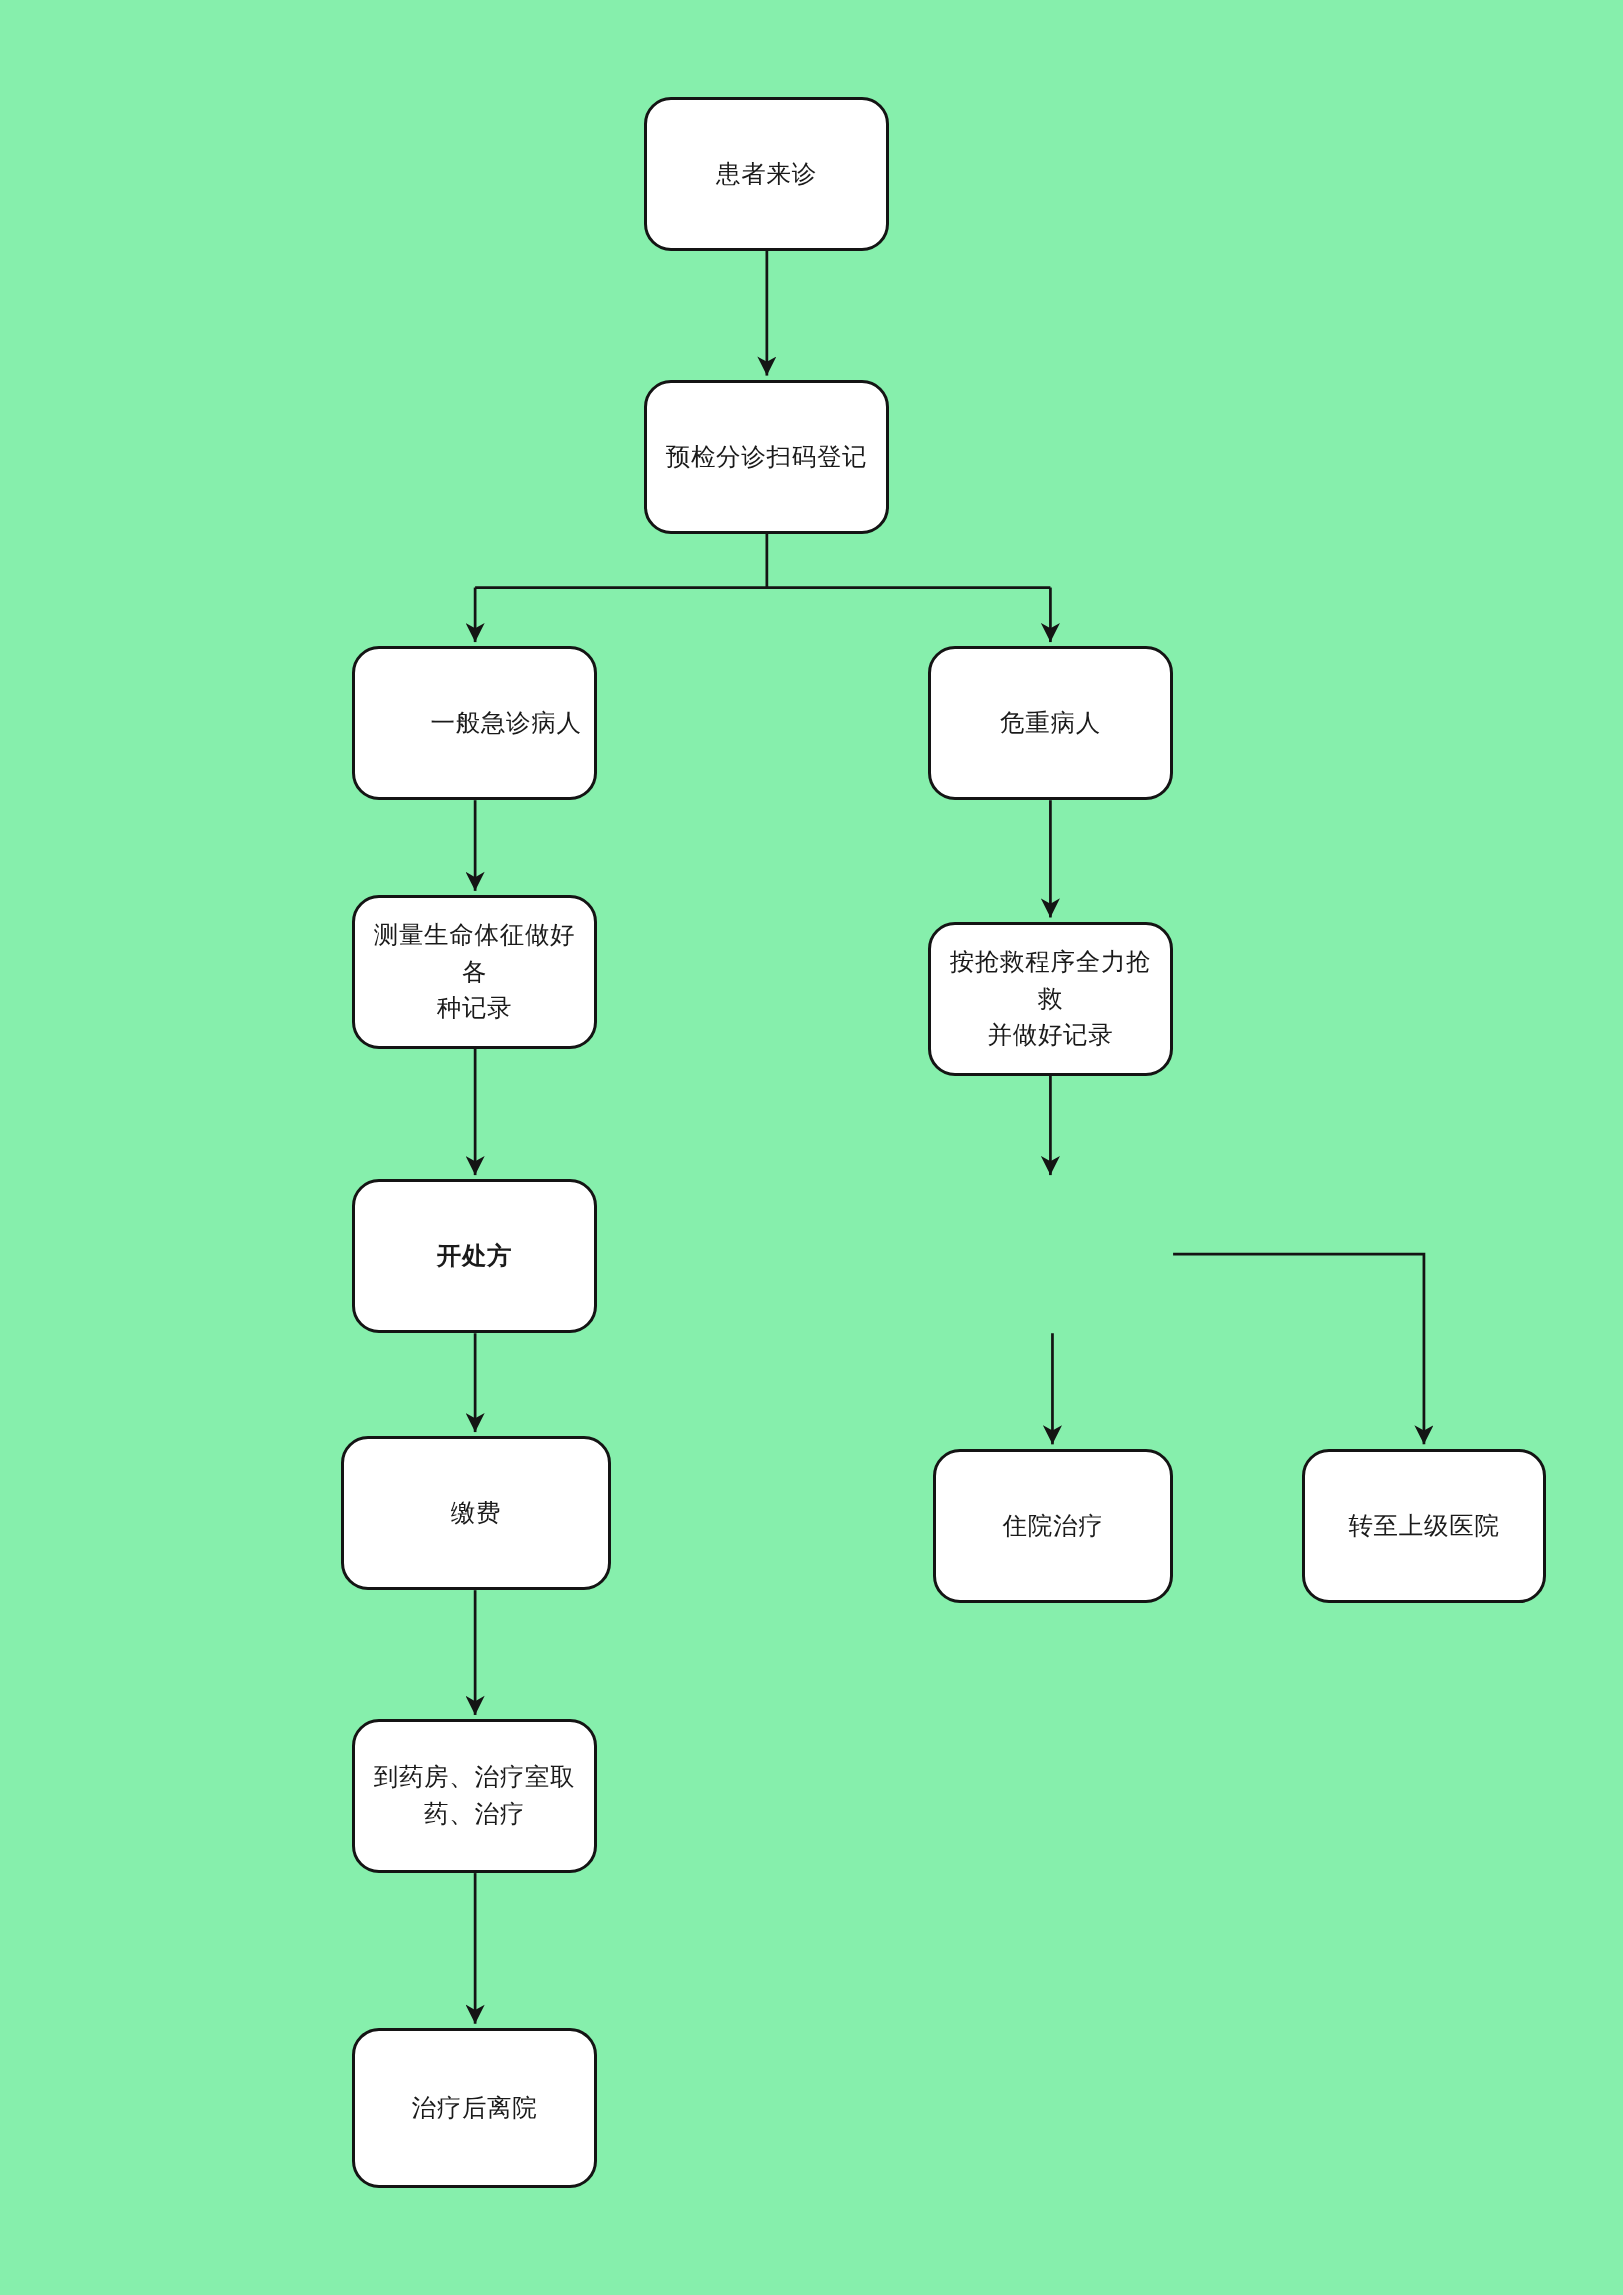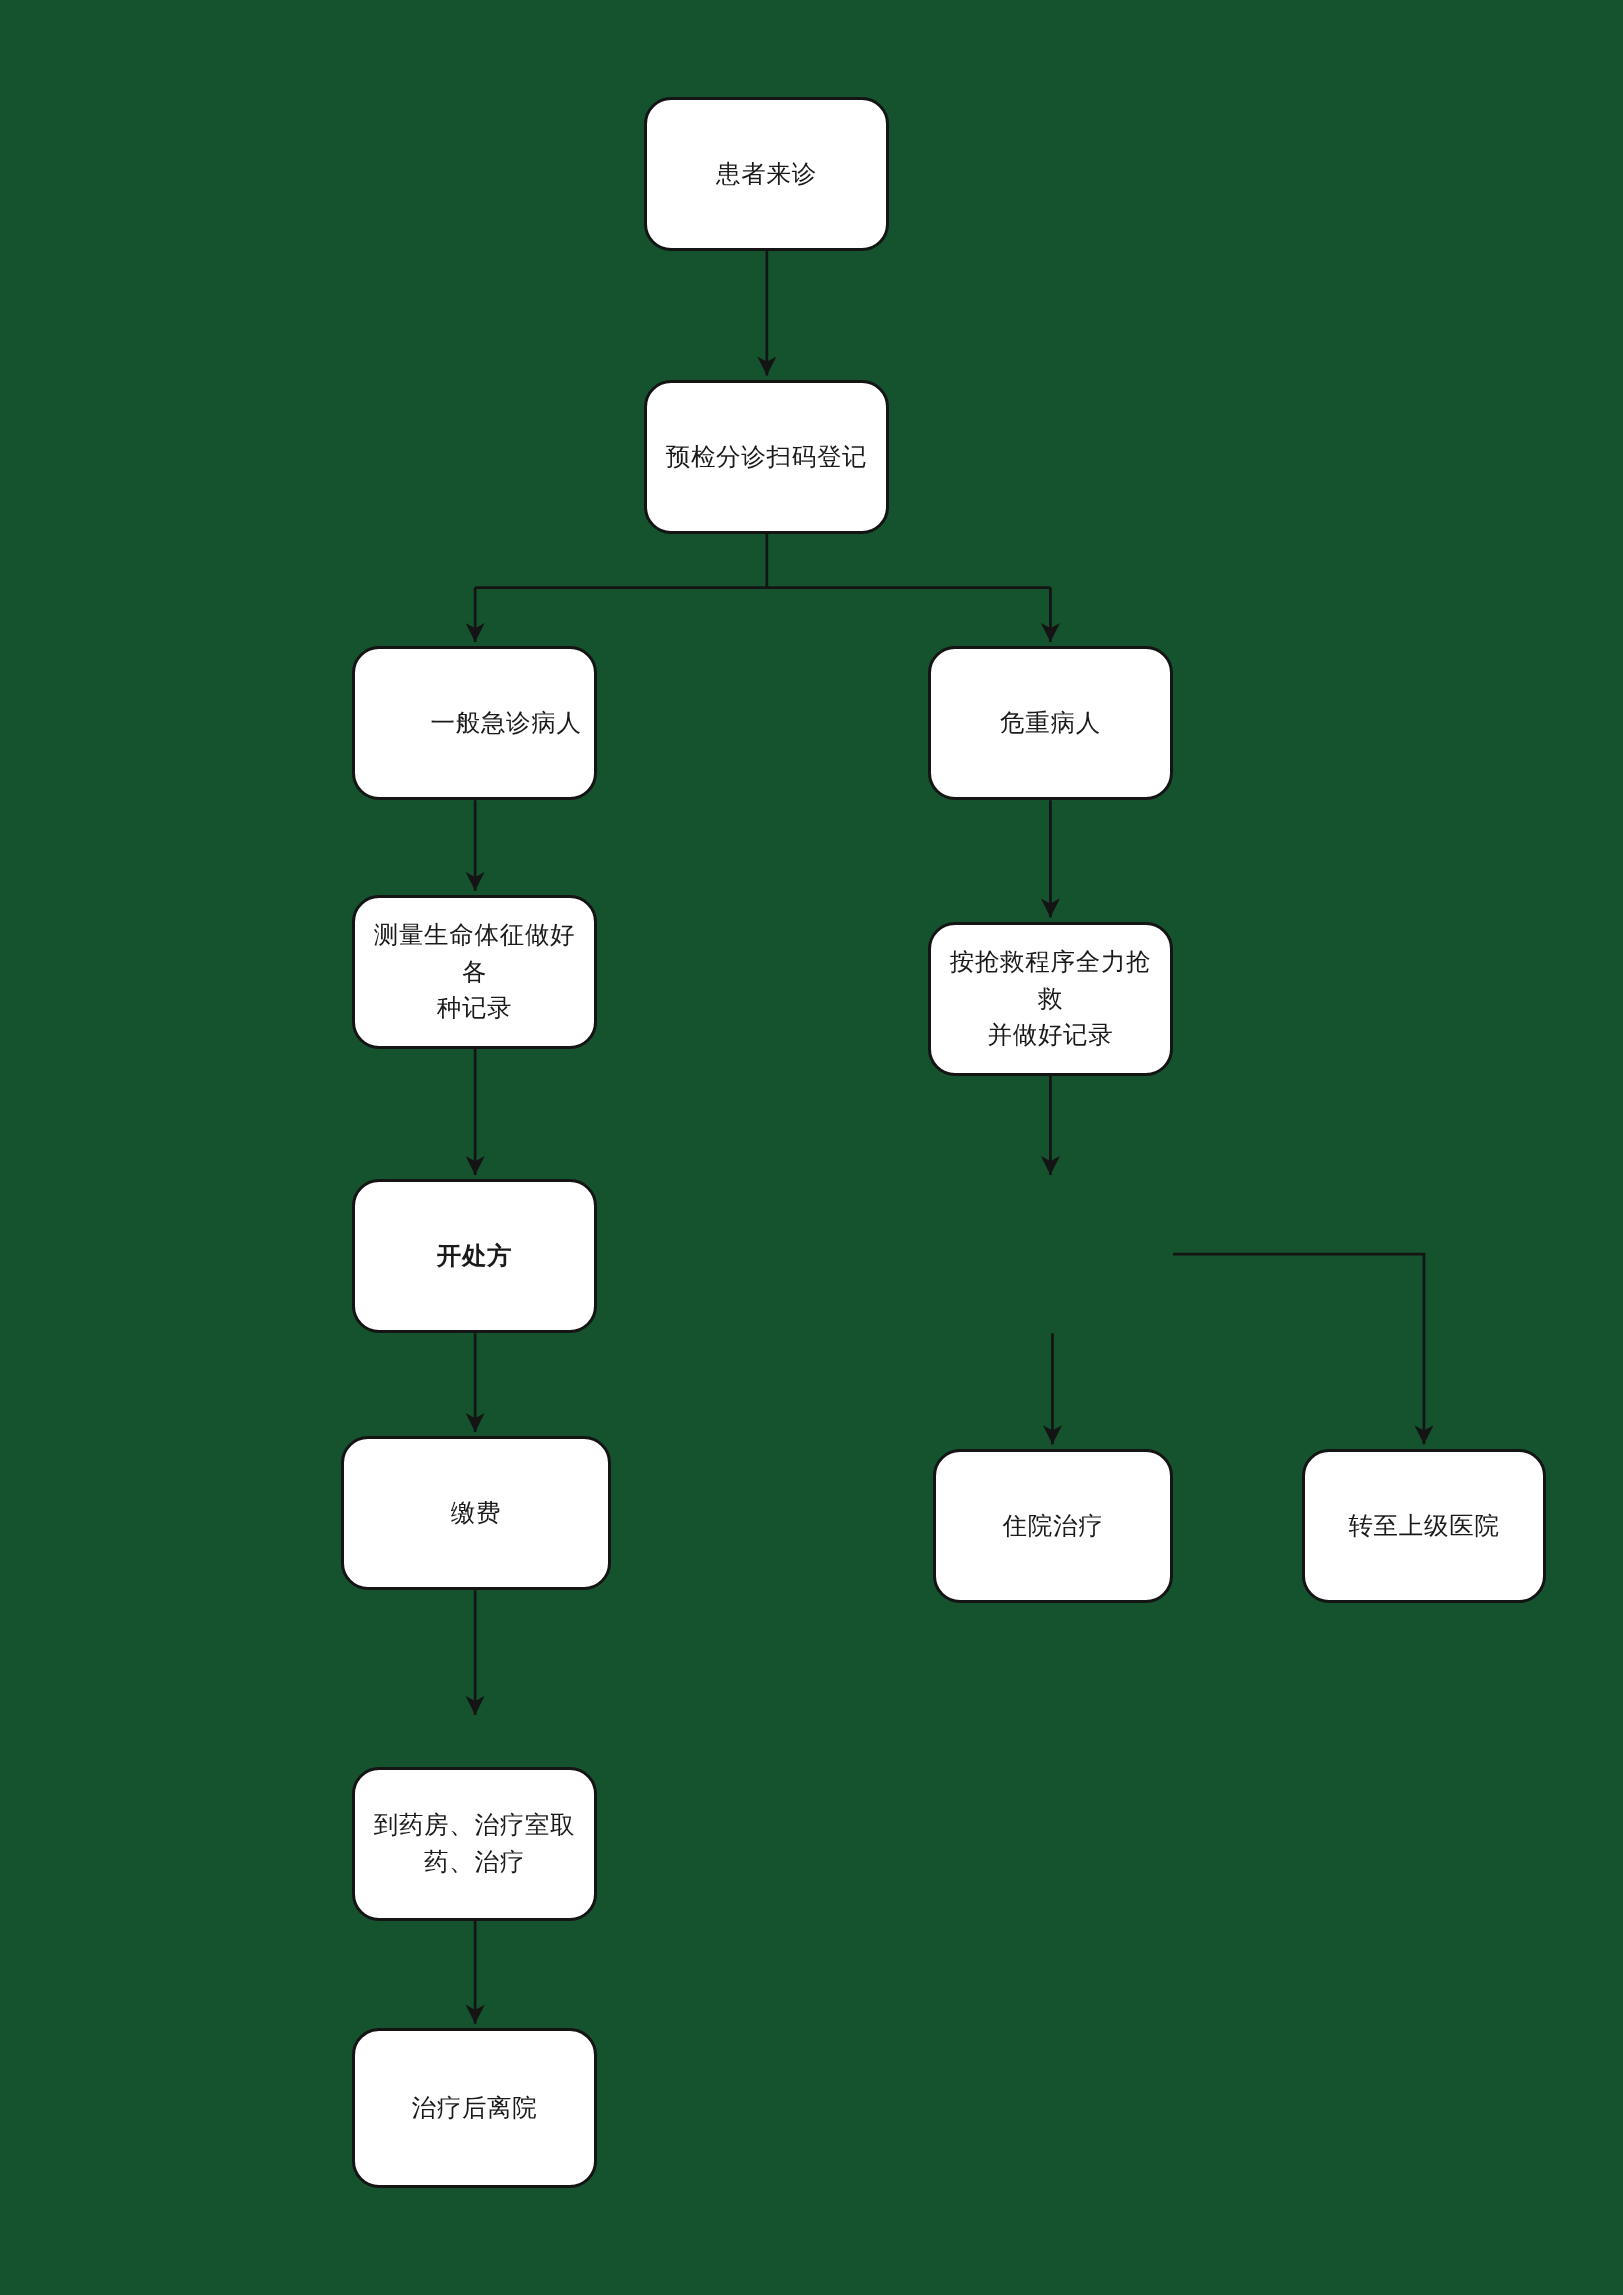--- a/index.html
+++ b/index.html
@@ -4,21 +4,21 @@
 <style>
   html, body {
     margin: 0;
     padding: 0;
     background: #ffffff;
   }
   #canvas {
     position: relative;
     width: 1623px;
     height: 2295px;
-    background: #14532d;
+    background: #86efac;
     font-family: "DejaVu Sans", "Liberation Sans", sans-serif;
   }
   #edges {
     position: absolute;
     left: 0;
     top: 0;
     width: 1623px;
     height: 2295px;
   }
   .node {
@@ -99,21 +99,21 @@
 
   <div class="node" style="left:352px; top:1179px; width:245px; height:154px;font-weight:bold;">
     <span>开处方</span>
   </div>
 
 
   <div class="node" style="left:341px; top:1436px; width:270px; height:154px;">
     <span>缴费</span>
   </div>
 
-  <div class="node" style="left:352px; top:1767px; width:245px; height:154px;">
+  <div class="node" style="left:352px; top:1719px; width:245px; height:154px;">
     <span>到药房、治疗室取
 药、治疗</span>
   </div>
 
   <div class="node" style="left:352px; top:2028px; width:245px; height:160px;">
     <span>治疗后离院</span>
   </div>
 
   <div class="node" style="left:933px; top:1449px; width:240px; height:154px;">
     <span>住院治疗</span>

